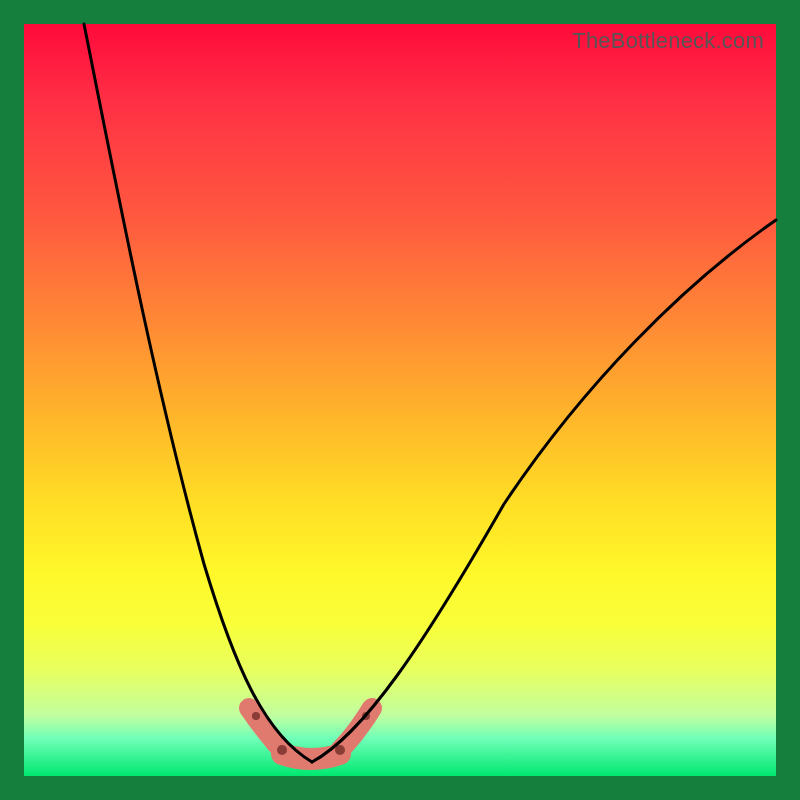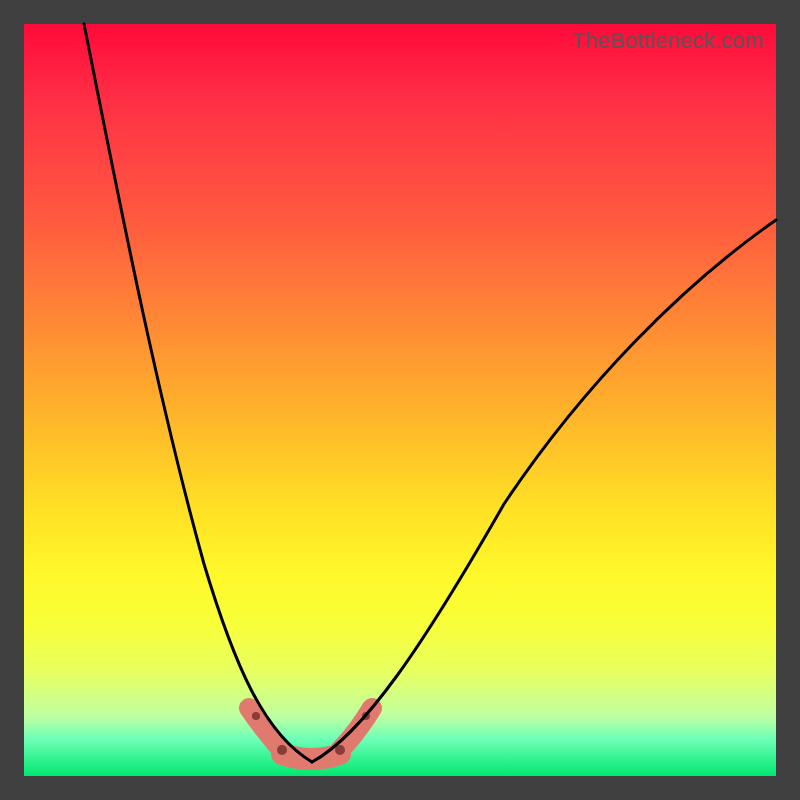--- a/index.html
+++ b/index.html
@@ -8,21 +8,21 @@
     width: 800px;
     height: 800px;
     background: #000;
     overflow: hidden;
     font-family: Arial, Helvetica, sans-serif;
   }
   .outer {
     position: relative;
     width: 800px;
     height: 800px;
-    background: #404040;
+    background: #15803d;
   }
   .plot {
     position: absolute;
     left: 24px;
     top: 24px;
     width: 752px;
     height: 752px;
     
     background: linear-gradient(
       to bottom,

